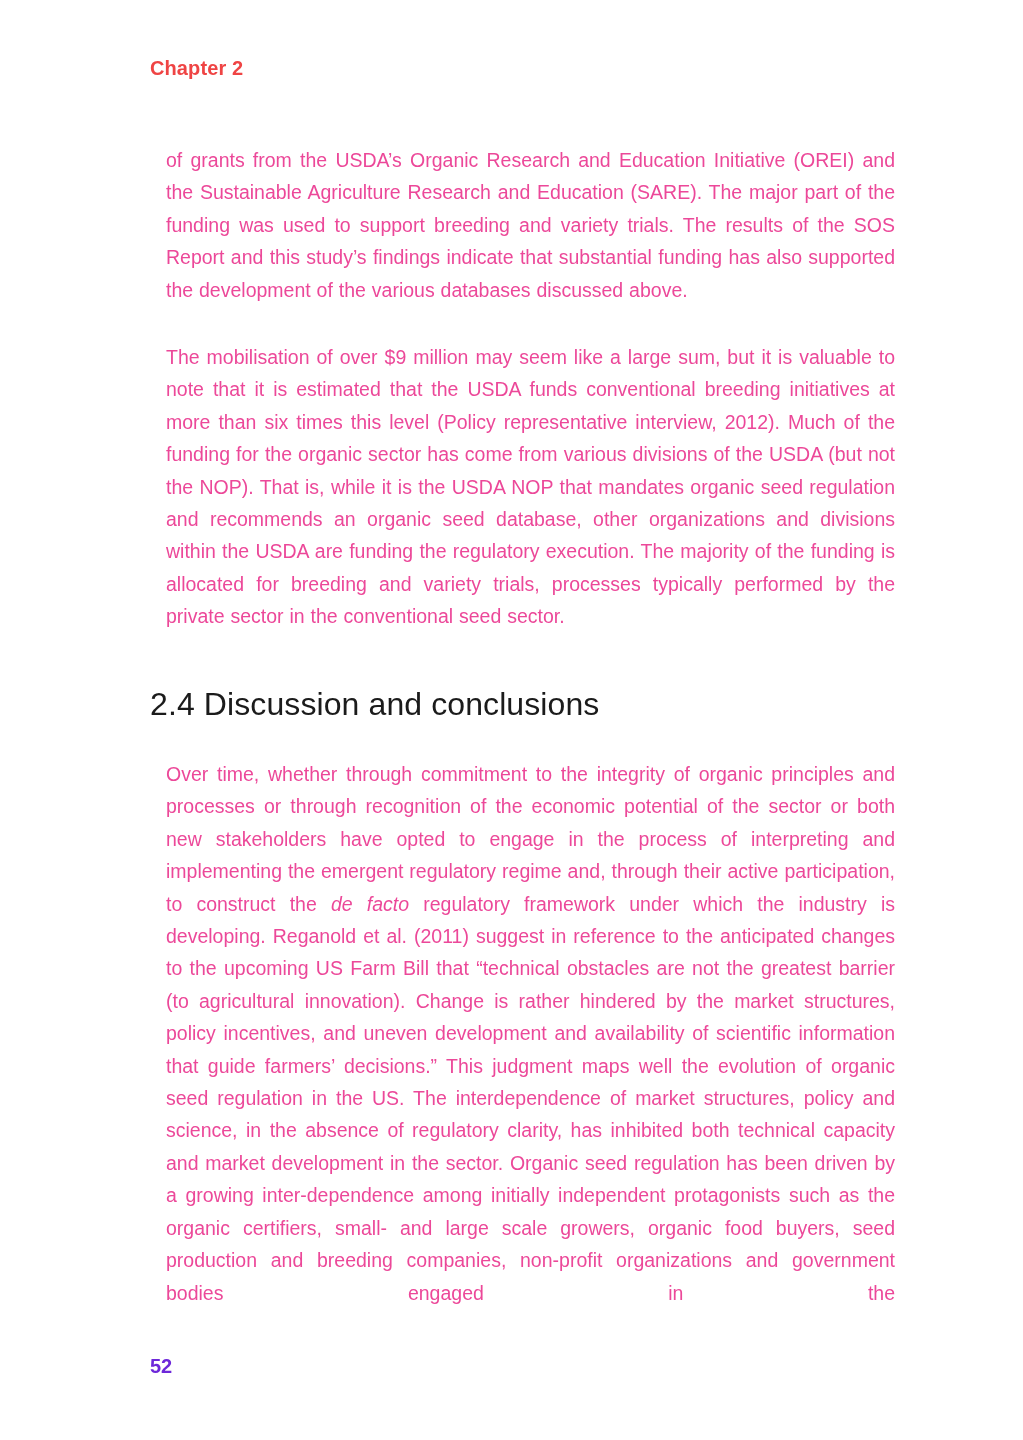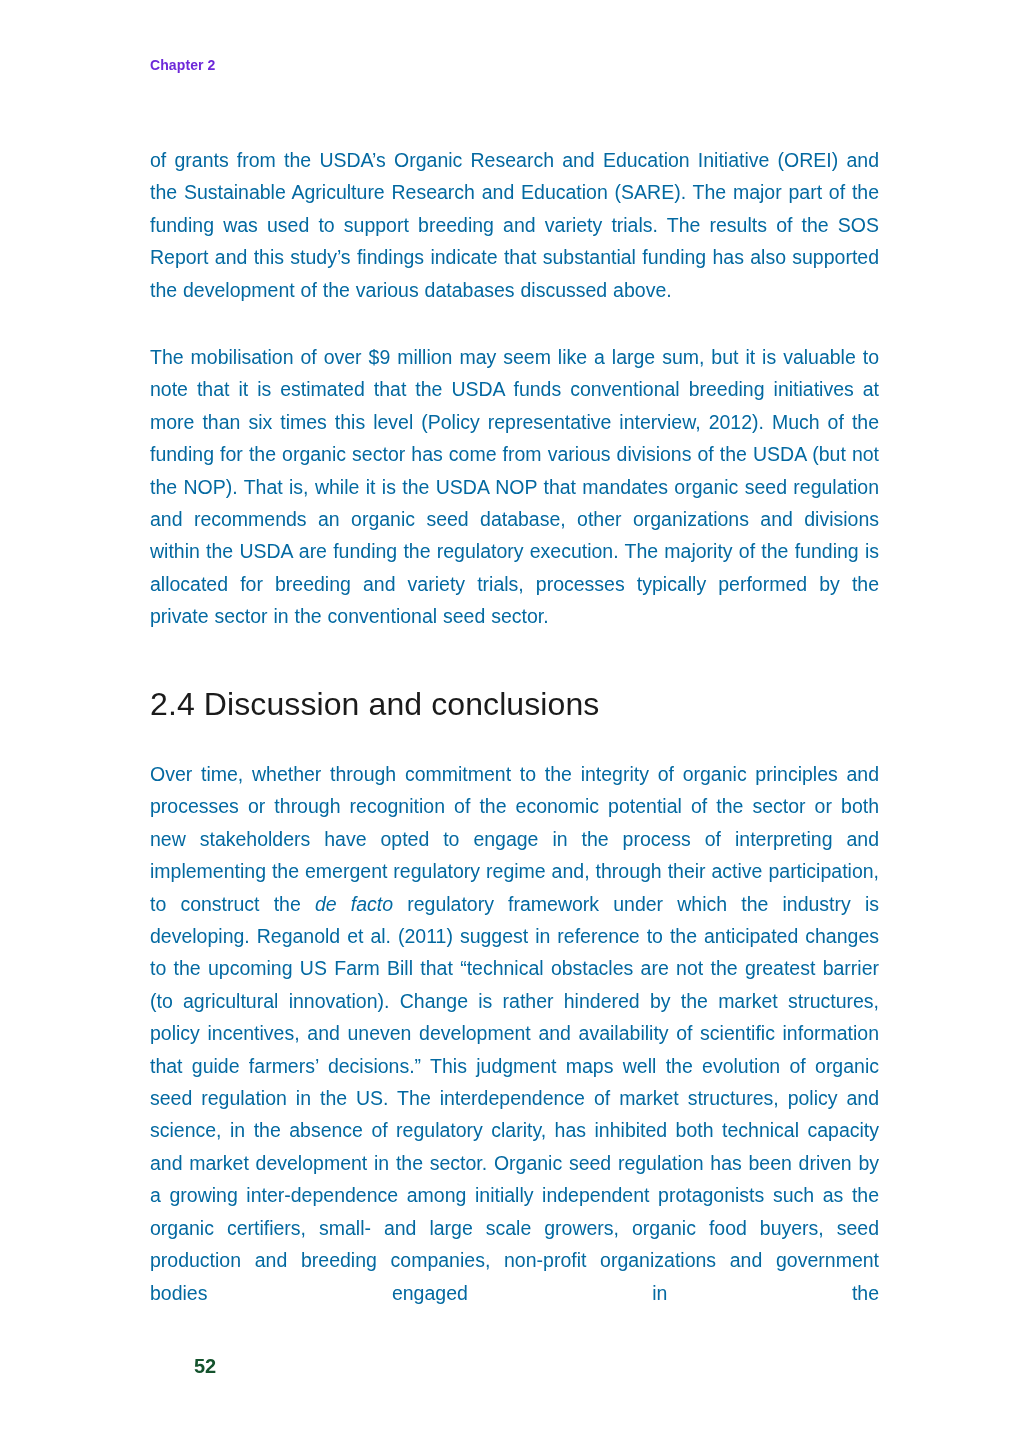--- a/index.html
+++ b/index.html
@@ -10,55 +10,54 @@
     height: 1440px;
     background: #ffffff;
     font-family: "Liberation Sans", sans-serif;
     color: #1f1f1f;
     overflow: hidden;
   }
   .running-header {
     position: absolute;
     left: 150px;
     top: 57px;
-    font-size: 14px;
+    font-size: 20px;
     font-weight: bold;
     letter-spacing: 0.1px;
-    color: #6d28d9;
+    color: #ef4444;
   }
   .body-text {
     position: absolute;
-    left: 150px;
+    left: 166px;
     width: 729px;
     font-size: 19.5px;
     line-height: 32.4px;
     text-align: justify;
-    color: #0369a1;
+    color: #ec4899;
     word-spacing: 0.5px;
   }
   .para-1 { top: 144px; }
   .para-2 { top: 341px; }
   .para-3 { top: 758px; text-align-last: justify; }
   .section-heading {
     position: absolute;
     left: 150px;
     top: 686px;
     font-size: 32px;
     font-weight: normal;
     letter-spacing: 0.1px;
     color: #1b1b1b;
   }
   .page-number {
     position: absolute;
     left: 150px;
     top: 1355px;
     font-size: 20px;
     font-weight: bold;
-    color: #14532d;
-    margin-left: 44px;
+    color: #6d28d9;
   }
   .italic { font-style: italic; margin-top: 40px; }
 </style>
 </head>
 <body>
 
 <div class="page">
 
   <div class="running-header">Chapter 2</div>
 

